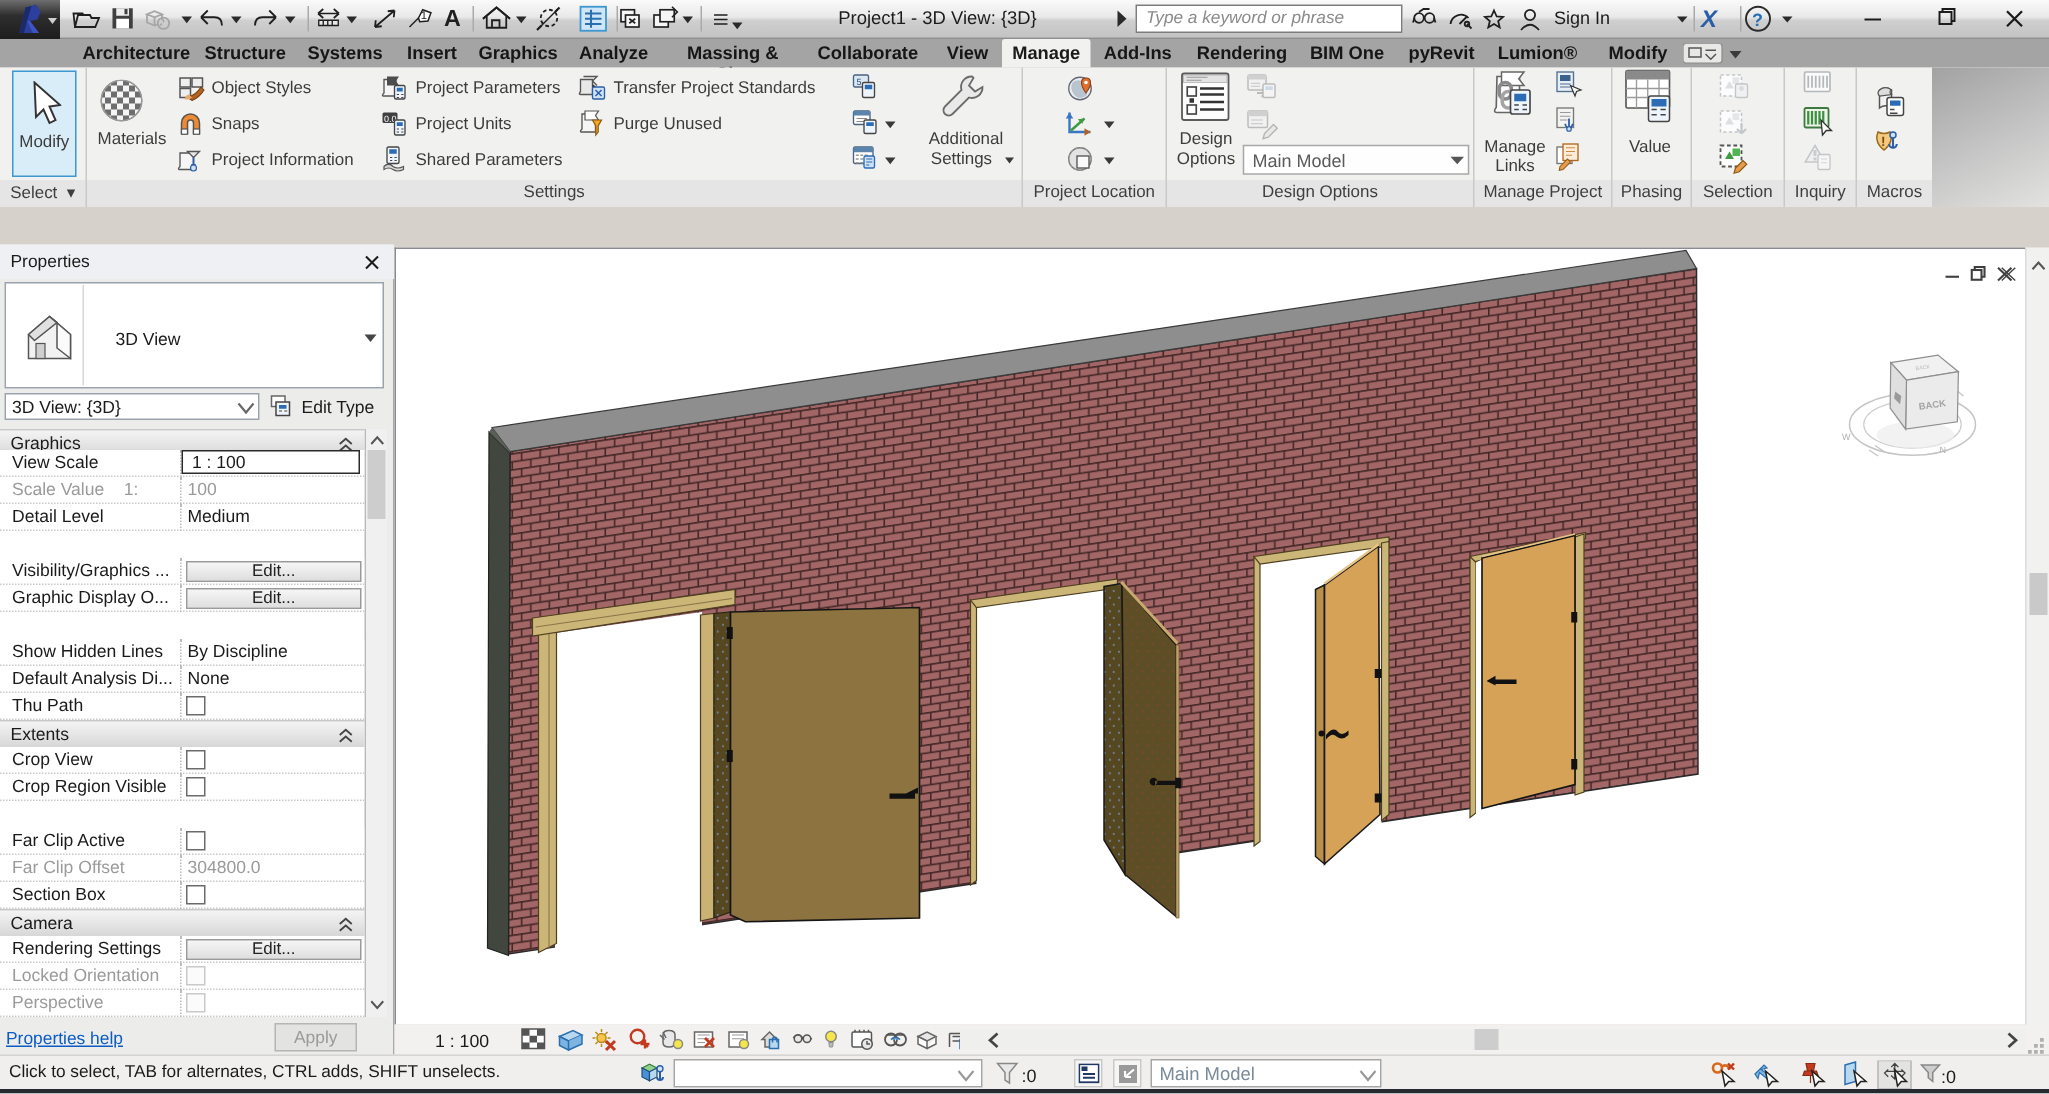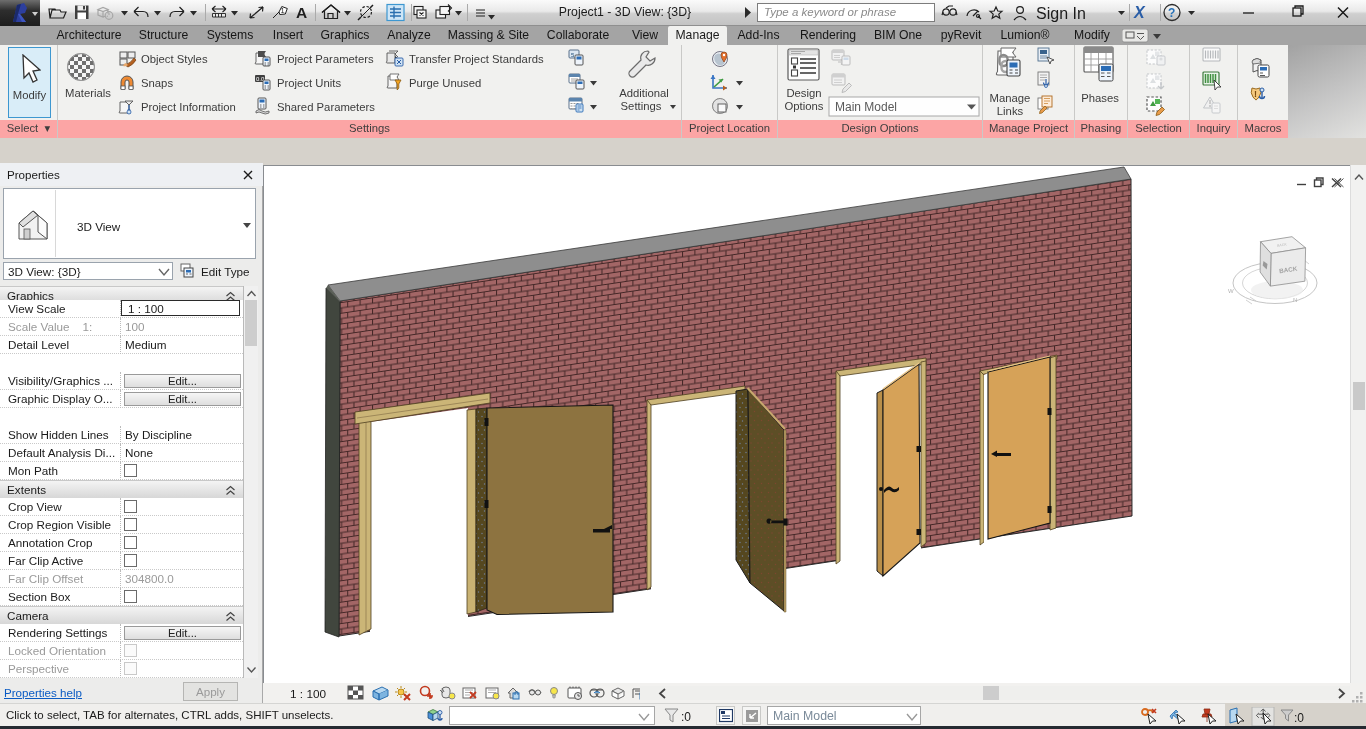--- a/index.html
+++ b/index.html
@@ -8,50 +8,50 @@
 #app { position:relative; width:1366px; height:729px; background:#d6d2cb; }
 
 #titlebar { position:absolute; left:0; top:0; width:1366px; height:26px;
   background:linear-gradient(#fafafa,#e9e9e9 45%,#cfcfcf 55%,#c3c3c3); border-bottom:1px solid #8f8f8f; }
 #appbtn { position:absolute; left:0; top:0; width:40px; height:26px;
   background:linear-gradient(#6e6e6e,#2e2e2e 40%,#1d1d1d); }
 #title { position:absolute; left:500px; top:5px; width:250px; text-align:center;
   font-size:12.3px; color:#1c1c1c; }
 #searchbox { position:absolute; left:757px; top:3px; width:178px; height:19px; background:#fff;
   border:1px solid #7c7c7c; font-style:italic; color:#8a8a8a; font-size:11.5px; padding:2px 0 0 6px; }
-#signin { position:absolute; left:1036px; top:5px; font-size:16px; color:#1b1b1b; }
+#signin { position:absolute; left:1036px; top:5px; font-size:12px; color:#1b1b1b; }
 
 #tabrow { position:absolute; left:0; top:26px; width:1366px; height:19px; background:#a4a4a4; }
-.tab { position:absolute; top:0; height:19px; font-size:12.2px; color:#161616; padding-top:2px; text-align:center; }
+.tab { position:absolute; top:0; height:19px; font-size:12.2px; color:#161616; padding-top:2px; text-align:center;font-weight:bold; }
 .tab.active { background:#f1f1ef; color:#1b1b1b; border-radius:2px 2px 0 0; }
 
 #ribbon { position:absolute; left:0; top:45px; width:1366px; height:93px; background:#f1f1ef; border-bottom:1px solid #b9b9b7; }
 .psep { position:absolute; top:0; width:1px; height:92px; background:#c9c9c7; }
-#panelrow { position:absolute; left:0; top:120px; width:1288px; height:18px; background:#fca5a5; }
+#panelrow { position:absolute; left:0; top:120px; width:1288px; height:18px; background:#e5e5e5; }
 .pname { position:absolute; top:2px; font-size:11.3px; color:#3e3e3e; text-align:center; }
 .ritext { font-size:11.3px; color:#3c3c3c; position:absolute; }
 .bigtext { position:absolute; font-size:11.3px; color:#3c3c3c; text-align:center; }
 
 #modbtn { position:absolute; left:8px; top:2px; width:43px; height:71px; background:#d9edf8; border:1px solid #3d97d0; }
 
 #props { position:absolute; left:0; top:163px; width:263px; height:540px; background:#ececeb; border-right:1px solid #a9a9a9; }
 #prophdr { position:absolute; left:0; top:0; width:263px; height:23px; background:#eef0f3; font-size:11.6px; color:#1a1a1a; }
 .prow { position:absolute; left:0; width:243px; height:18px; font-size:11.7px; color:#1a1a1a; background:#fff; }
 .prow .lbl { position:absolute; left:8px; top:2px; white-space:nowrap; overflow:hidden; width:108px; }
 .prow .val { position:absolute; left:4px; top:2px; white-space:nowrap; }
 .prow .vcell { position:absolute; left:120px; top:0; width:123px; height:18px; border-left:1px dotted #bbb; }
 .prow.dim .lbl, .prow.dim .val { color:#9a9a9a; }
 .phead { position:absolute; left:0; width:243px; height:18px; background:linear-gradient(#f4f4f4,#d7d7d7); font-size:11.7px; color:#1a1a1a; border-top:1px solid #c8c8c8; }
 .pbtn { position:absolute; left:3px; top:1.5px; width:117px; height:14.5px; background:linear-gradient(#f6f6f6,#dedede); border:1px solid #9a9a9a; font-size:11.3px; color:#222; text-align:center; }
 
 #canvas { position:absolute; left:263px; top:165px; width:1087px; height:518px; background:#fff;
   border-top:1px solid #898c90; border-left:1px solid #898c90; }
 #vscroll { position:absolute; left:1350px; top:165px; width:16px; height:533px; background:#f1f1f0; border-left:1px solid #dcdcdc; }
 #viewbar { position:absolute; left:263px; top:683px; width:1103px; height:20px; background:#f2f1ef; }
-#statusbar { position:absolute; left:0; top:703px; width:1225px; height:23px; background:#f0efed; border-top:1px solid #d5d5d3; font-size:11.5px; color:#1a1a1a;text-align:right; }
+#statusbar { position:absolute; left:0; top:703px; width:1366px; height:23px; background:#f0efed; border-top:1px solid #d5d5d3; font-size:11.5px; color:#1a1a1a;text-align:right; }
 #bottomstrip { position:absolute; left:0; top:726px; width:1366px; height:3px; background:#252a31; }
 .combo { position:absolute; background:#fff; border:1px solid #a6a6a6; }
 </style>
 </head>
 <body>
 <div id="app">
   <div id="titlebar">
     <div id="appbtn">
       <svg class="abs" style="left:5px;top:1px" width="30" height="24" viewBox="0 0 30 24">
         <path d="M8 21 L12 4 L19 2 L22 7 L20 12 L15 13 L21 21 Z" fill="#2d3f9e"></path>
@@ -463,21 +463,21 @@
     <g>
         <rect x="829" y="52" width="150" height="19" fill="#fefefe" stroke="#a8a8a8"></rect>
         <text x="835" y="66" font-size="12" fill="#5a5a5a">Main Model</text>
         <path d="M967 59.5 l4.5 5 l4.5 -5 Z" fill="#555"></path>
       </g>
   </svg>
   <div class="bigtext" style="left:778px;top:87px;width:52px">Design</div>
   <div class="bigtext" style="left:778px;top:100px;width:52px">Options</div>
   <div class="bigtext" style="left:985px;top:92px;width:50px">Manage</div>
   <div class="bigtext" style="left:985px;top:105px;width:50px">Links</div>
-  <div class="bigtext" style="left:1074px;top:92px;width:52px">Phases</div>
+  <div class="bigtext" style="left:1074px;top:92px;width:52px">Value</div>
   <div id="props">
     <div id="prophdr">
       <span style="position:absolute;left:7px;top:5px">Properties</span>
       <svg class="abs" style="left:243px;top:7px" width="10" height="10">
           <path d="M1 1 l8 8 M9 1 l-8 8" stroke="#1a1a1a" stroke-width="1.4"></path>
         </svg>
     </div>
     <div class="abs" style="left:3px;top:25px;width:253px;height:71px;background:#fff;border:1px solid #9aa3ad">
       <div class="abs" style="left:1px;top:1px;width:51px;height:67px;border-right:1px solid #d8d8d8"></div>
       <svg class="abs" style="left:11px;top:14px" width="36" height="40" viewBox="0 0 36 40">
@@ -550,45 +550,39 @@
           <div class="val">None</div>
         </div>
       </div>
 <div class="prow" style="top:140px;border-bottom:1px dotted #c9c9c9">
         <div class="lbl">Show Hidden Lines</div>
         <div class="vcell">
           <div class="val">By Discipline</div>
         </div>
       </div>
 <div class="prow" style="top:176px;border-bottom:1px dotted #c9c9c9">
-        <div class="lbl">Mon Path</div>
+        <div class="lbl">Thu Path</div>
         <div class="vcell">
           <div class="abs" style="left:3px;top:2px;width:13px;height:13px;background:#fff;border:1px solid #6b6b6b"></div>
         </div>
       </div>
 <div class="phead" style="top:194px">
         <span style="position:absolute;left:7px;top:2px">Extents</span>
         <svg class="abs" style="left:225px;top:4px" width="11" height="11">
           <path d="M1.5 5 l4 -3.5 l4 3.5 M1.5 9.5 l4 -3.5 l4 3.5" fill="none" stroke="#444" stroke-width="1.2"></path>
         </svg>
       </div>
 <div class="prow" style="top:230px;border-bottom:1px dotted #c9c9c9">
         <div class="lbl">Crop Region Visible</div>
         <div class="vcell">
           <div class="abs" style="left:3px;top:2px;width:13px;height:13px;background:#fff;border:1px solid #6b6b6b"></div>
         </div>
       </div>
 <div class="prow" style="top:212px;border-bottom:1px dotted #c9c9c9">
         <div class="lbl">Crop View</div>
-        <div class="vcell">
-          <div class="abs" style="left:3px;top:2px;width:13px;height:13px;background:#fff;border:1px solid #6b6b6b"></div>
-        </div>
-      </div>
-<div class="prow" style="top:248px;border-bottom:1px dotted #c9c9c9">
-        <div class="lbl">Annotation Crop</div>
         <div class="vcell">
           <div class="abs" style="left:3px;top:2px;width:13px;height:13px;background:#fff;border:1px solid #6b6b6b"></div>
         </div>
       </div>
 <div class="prow" style="top:266px;border-bottom:1px dotted #c9c9c9">
         <div class="lbl">Far Clip Active</div>
         <div class="vcell">
           <div class="abs" style="left:3px;top:2px;width:13px;height:13px;background:#fff;border:1px solid #6b6b6b"></div>
         </div>
       </div>

